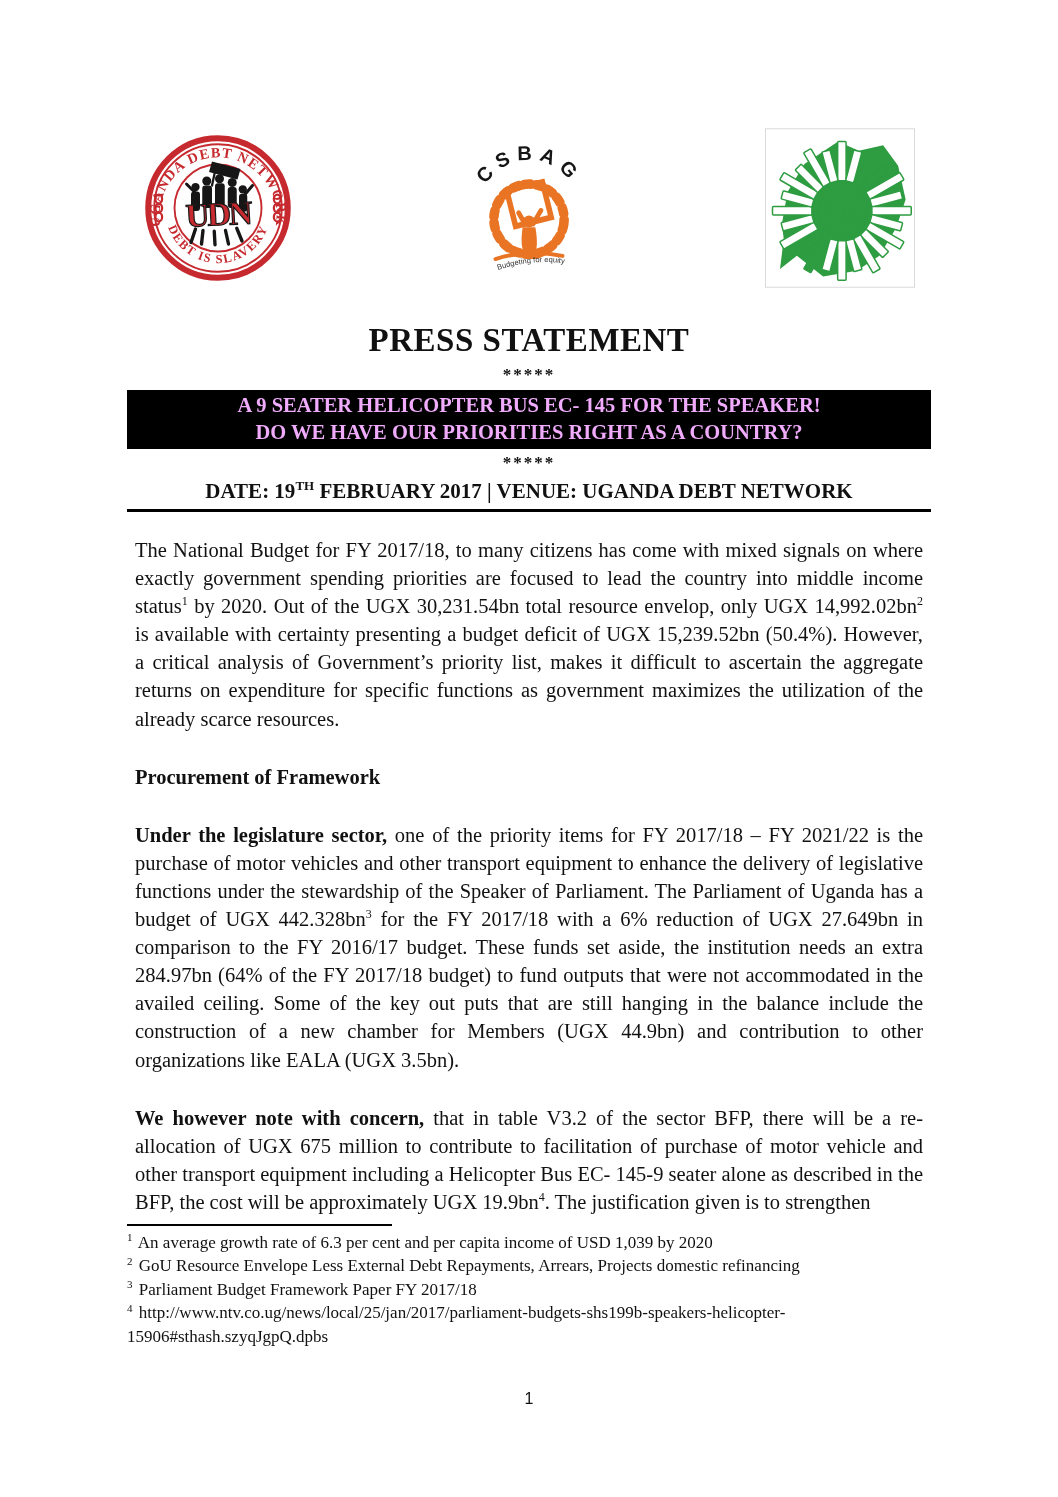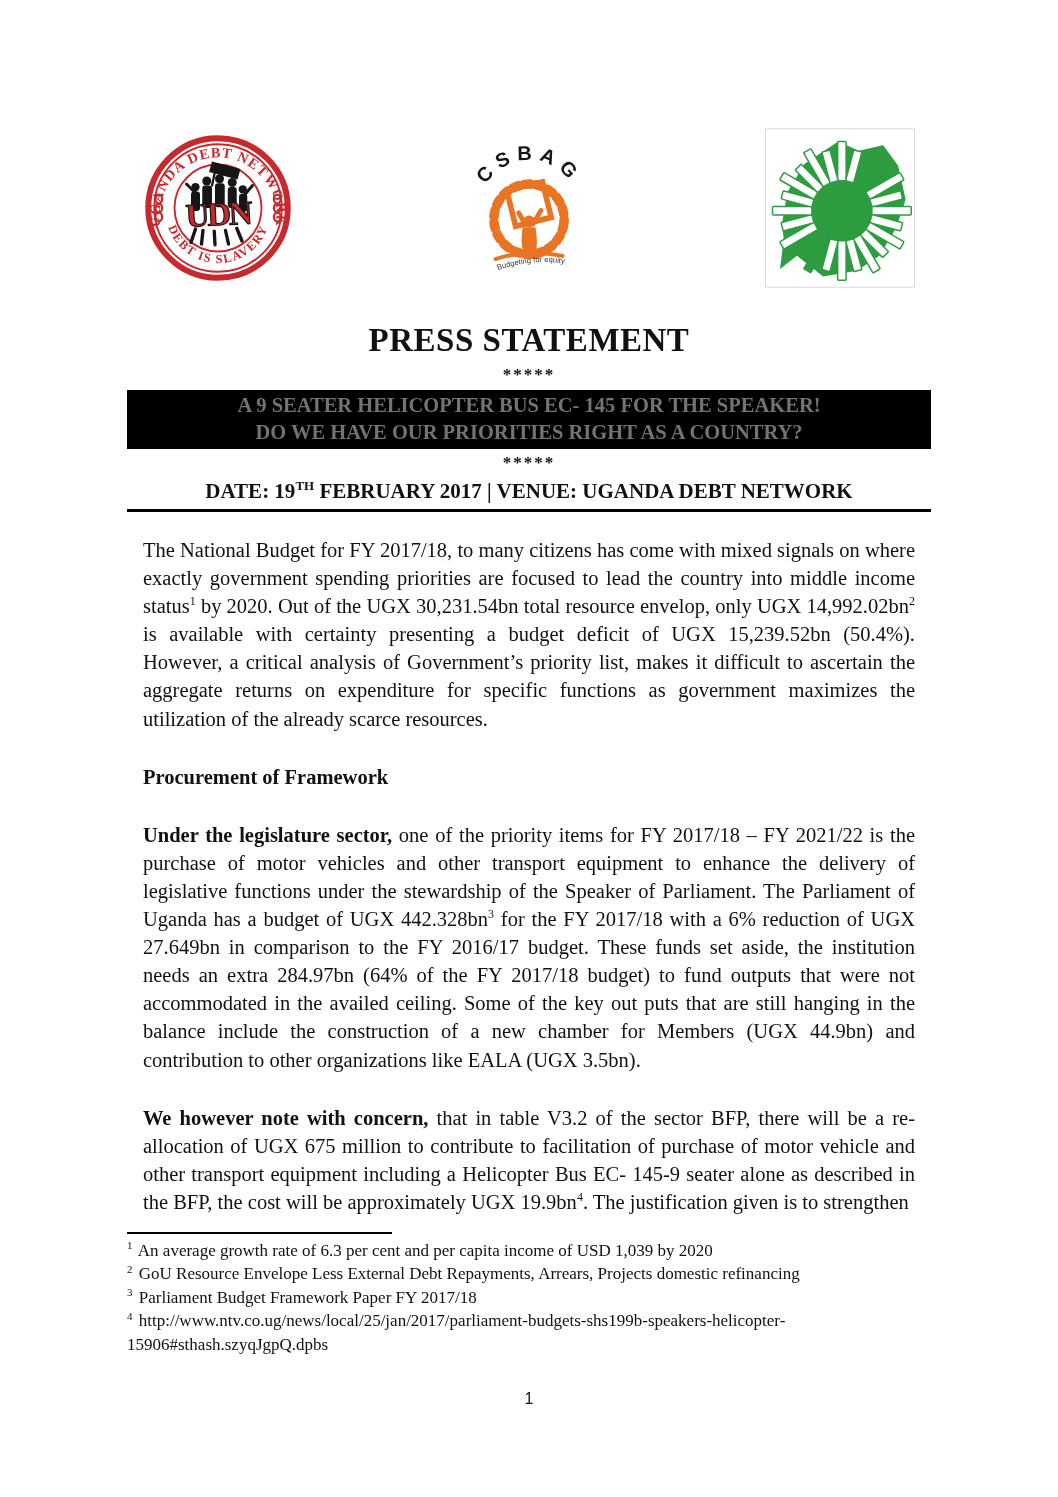--- a/index.html
+++ b/index.html
@@ -38,21 +38,21 @@
     font-size:17px;
     font-weight:bold;
     letter-spacing:2px;
     line-height:18px;
   }
   .stars.s1{margin-top:7px;}
   .stars.s2{margin-top:5px;}
   .banner{
     margin-top:6px;
     background:#000;
-    color:#737373;
+    color:#f0abfc;
     text-align:center;
     font-weight:bold;
     font-size:20.5px;
     line-height:27px;
     padding:2px 0 3px 0;
   }
   .dateline,.timeline{
     text-align:center;
     font-weight:bold;
     font-size:21px;
@@ -64,21 +64,21 @@
     border-top:3px solid #000;
     margin-top:3px;
   }
   
   .body{
     margin-top:24px;
     font-size:20.5px;
     line-height:28.1px;
     text-align:justify;
   }
-  .body p{margin:16px;font-family:Liberation Serif, serif;}
+  .body p{margin:8px;font-family:Liberation Serif, serif;}
   .body p.para{margin-bottom:30px;}
   .body p.heading{font-weight:bold;margin-bottom:30px;}
   .body .b{font-weight:bold;}
   .body sup{font-size:12px;line-height:0;}
   
   .footnotes{
     margin-top:4px;
     font-size:17px;
     line-height:23.5px;
     text-align:left;

